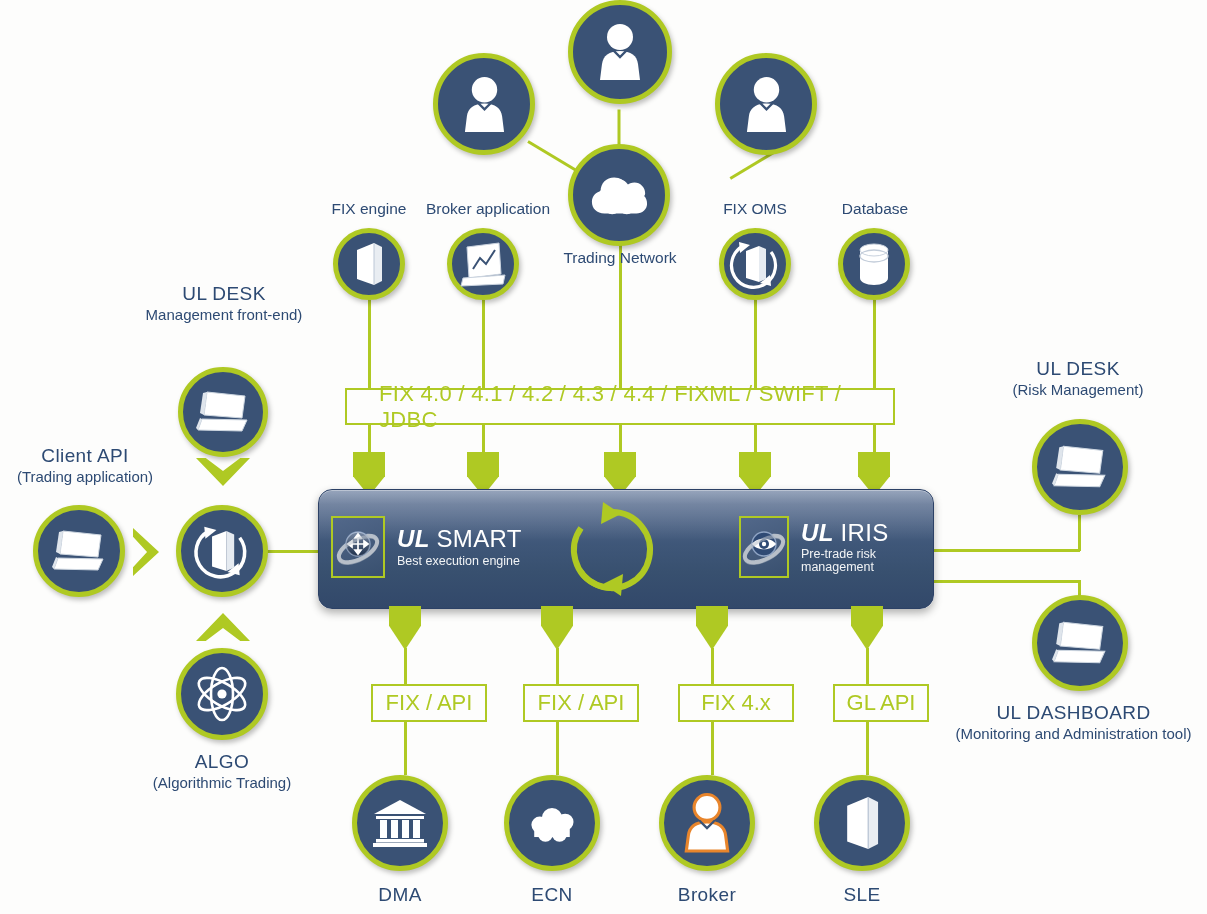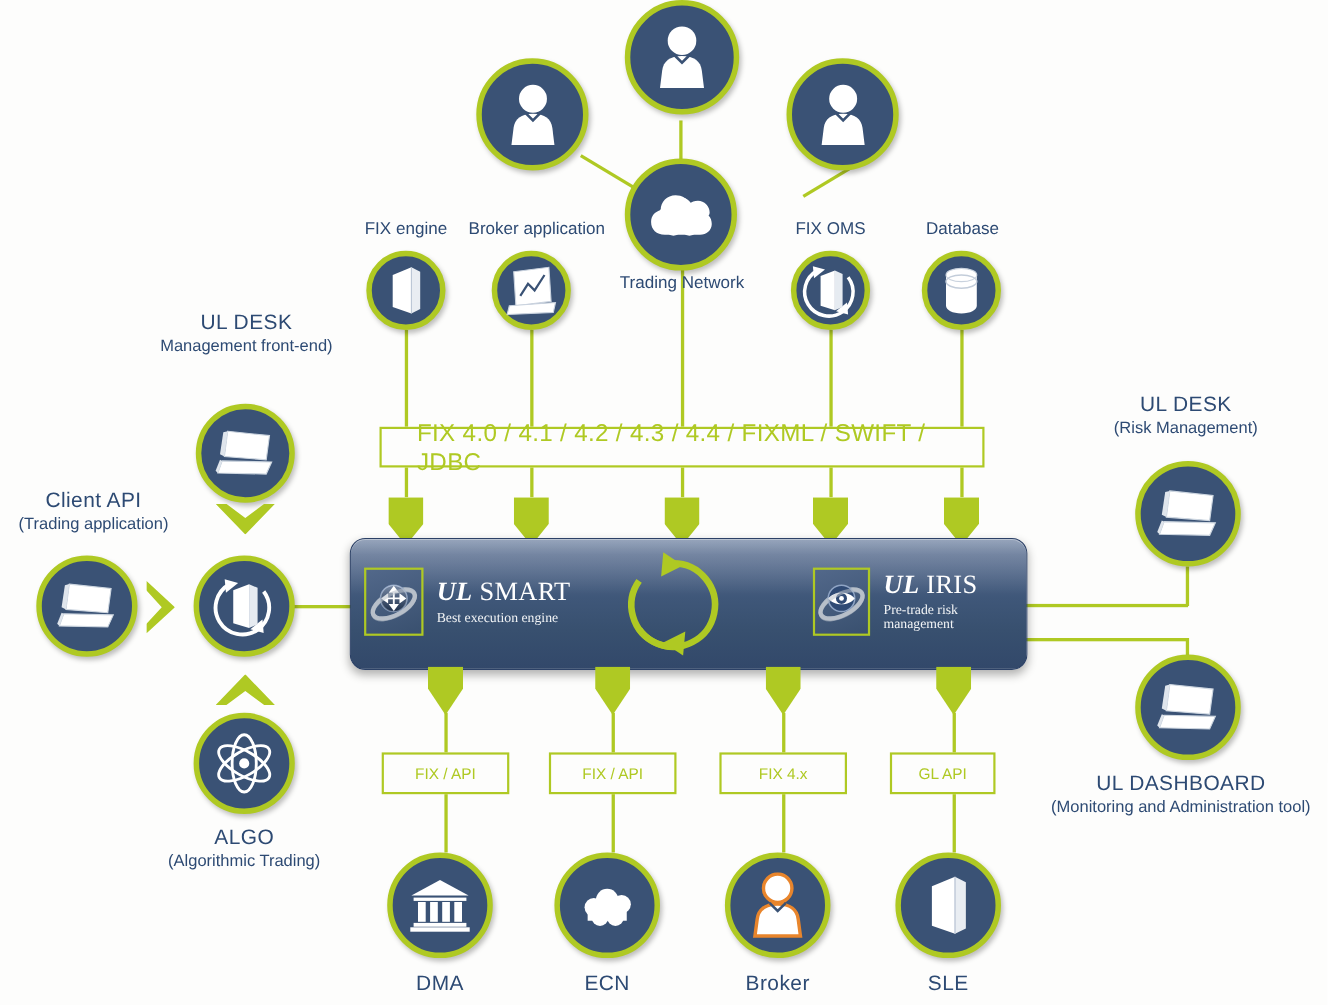--- a/index.html
+++ b/index.html
@@ -53,21 +53,21 @@
   .pbox{
     position:absolute;
     border:2px solid #afc923;
     background:#fdfdfc;
     color:#afc923;
     display:flex;align-items:center;justify-content:center;
     box-sizing:border-box;
     font-weight:400;
   }
   #protocol-bar{font-size:22px;letter-spacing:.3px;padding-left:32px;}
-  .pbox.small{font-size:14px;}
+  .pbox.small{font-size:22px;margin-left:24px;}
 
   
   .arrow-down{
     position:absolute;
     background:#afc923;
   }
   .arrow-dn-top{ 
     clip-path:polygon(0% 0%,100% 0%,100% 55%,50% 100%,0% 55%);
   }
   .arrow-dn-bot{
@@ -102,21 +102,21 @@
     pointer-events:none;
   }
   .prod{
     position:absolute;display:flex;align-items:center;gap:12px;z-index:3;
   }
   .prod-badge{
     width:54px;height:62px;border:2px solid #afc923;box-sizing:border-box;
     background:linear-gradient(160deg,#52688a,#39506f);
     display:flex;align-items:center;justify-content:center;
   }
-  .prod-txt{color:#ffffff;line-height:1.05;font-family:Liberation Serif, serif;}
+  .prod-txt{color:#ffffff;line-height:1.05;}
   .prod-txt .l1{font-size:24px;letter-spacing:.3px;}
   .prod-txt .l1 b{font-weight:700;font-style:italic;}
   .prod-txt .l2{font-size:12.5px;margin-top:3px;color:#f2f4f6;}
   #ulbridge-word{
     position:absolute;z-index:4;color:#ffffff;font-size:31px;letter-spacing:.2px;
     white-space:nowrap;
   }
   #ulbridge-word b{font-weight:700;font-style:italic;}
 
   .wm{position:absolute;z-index:2;}

